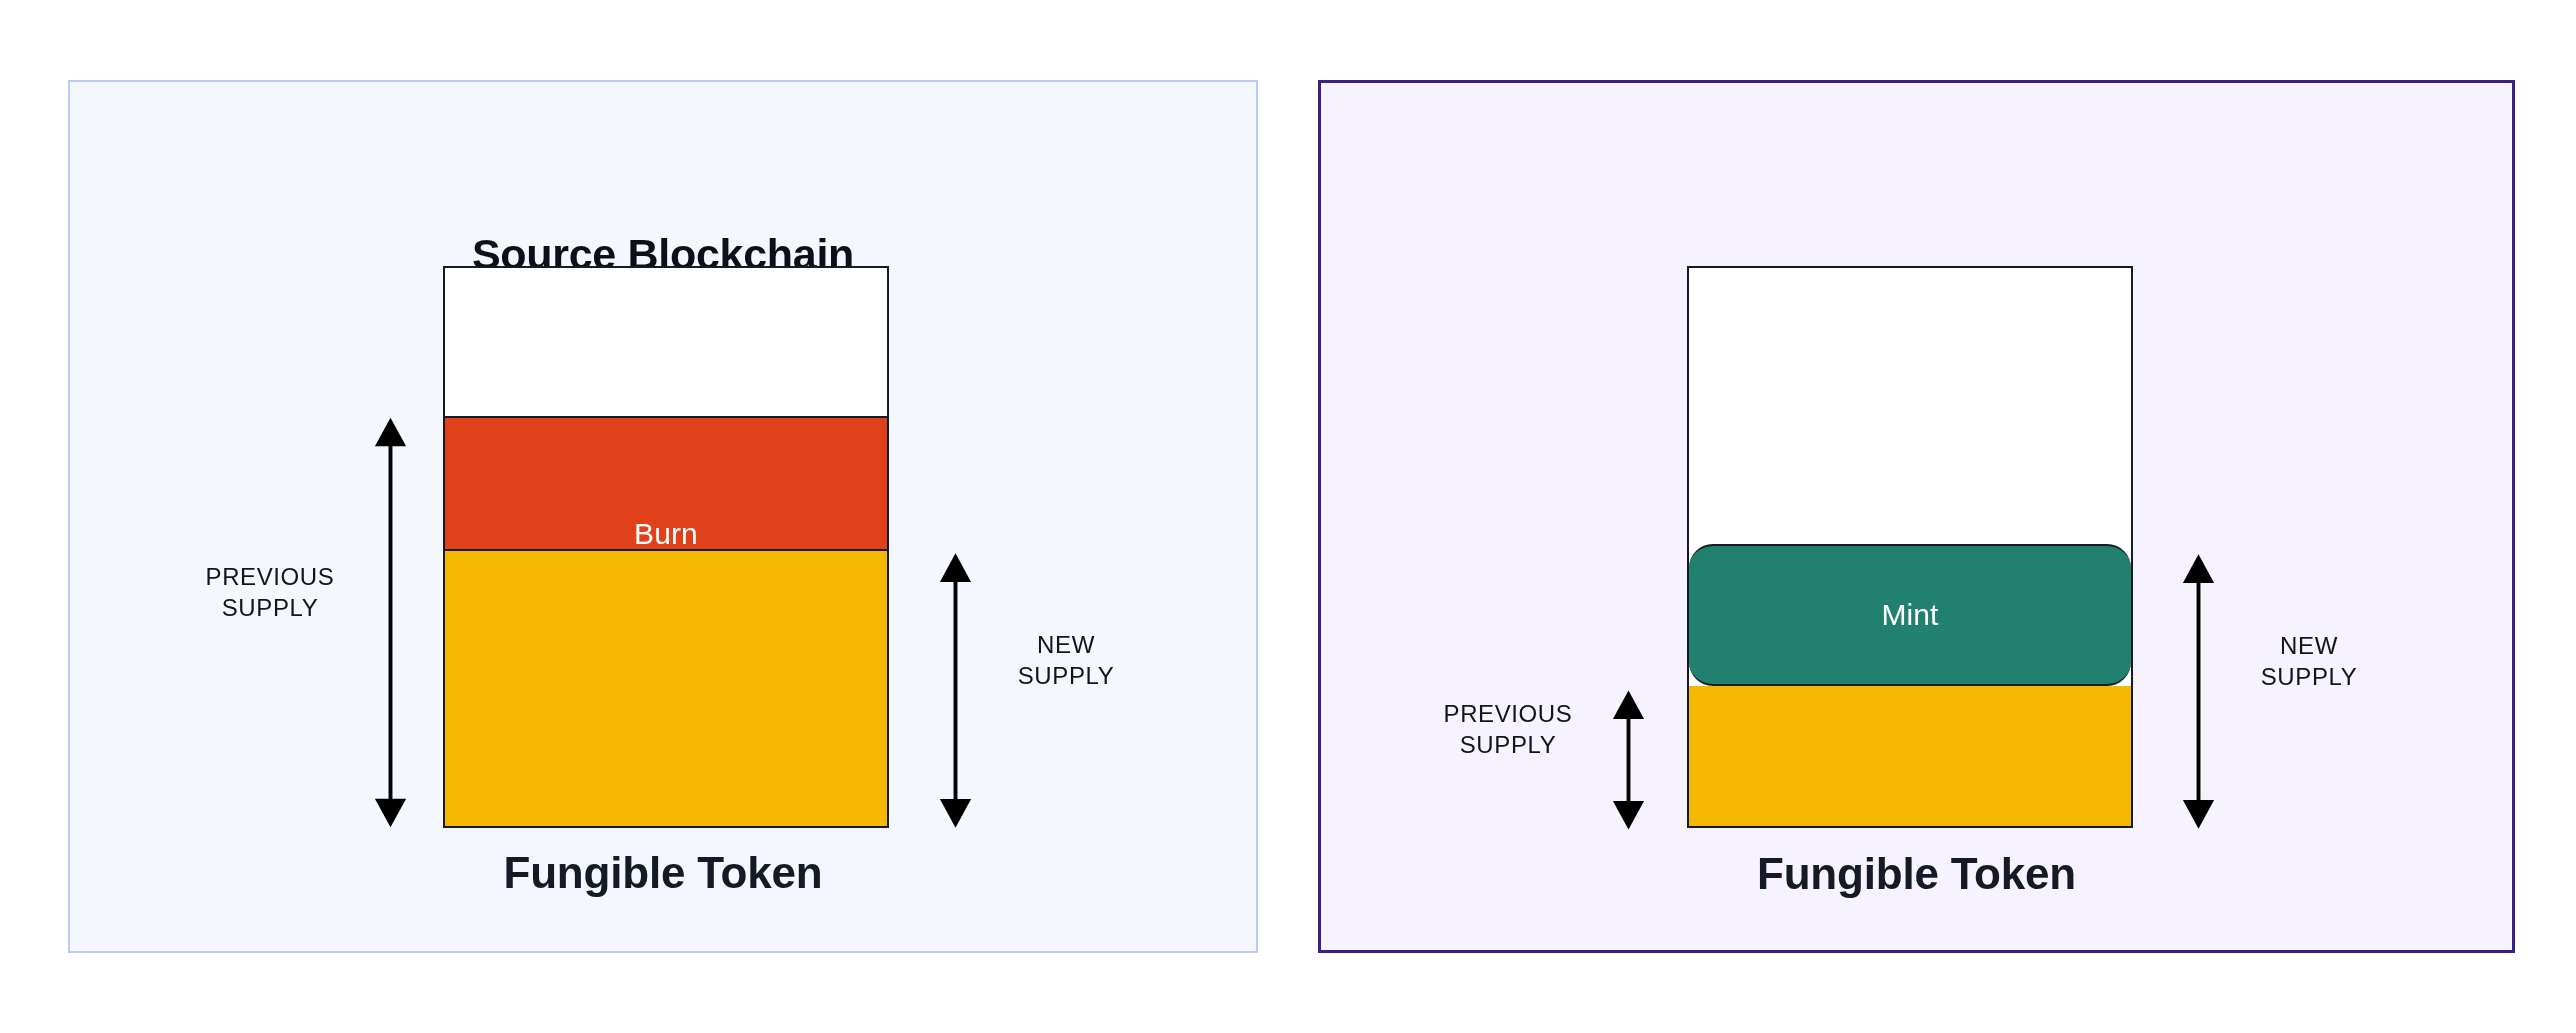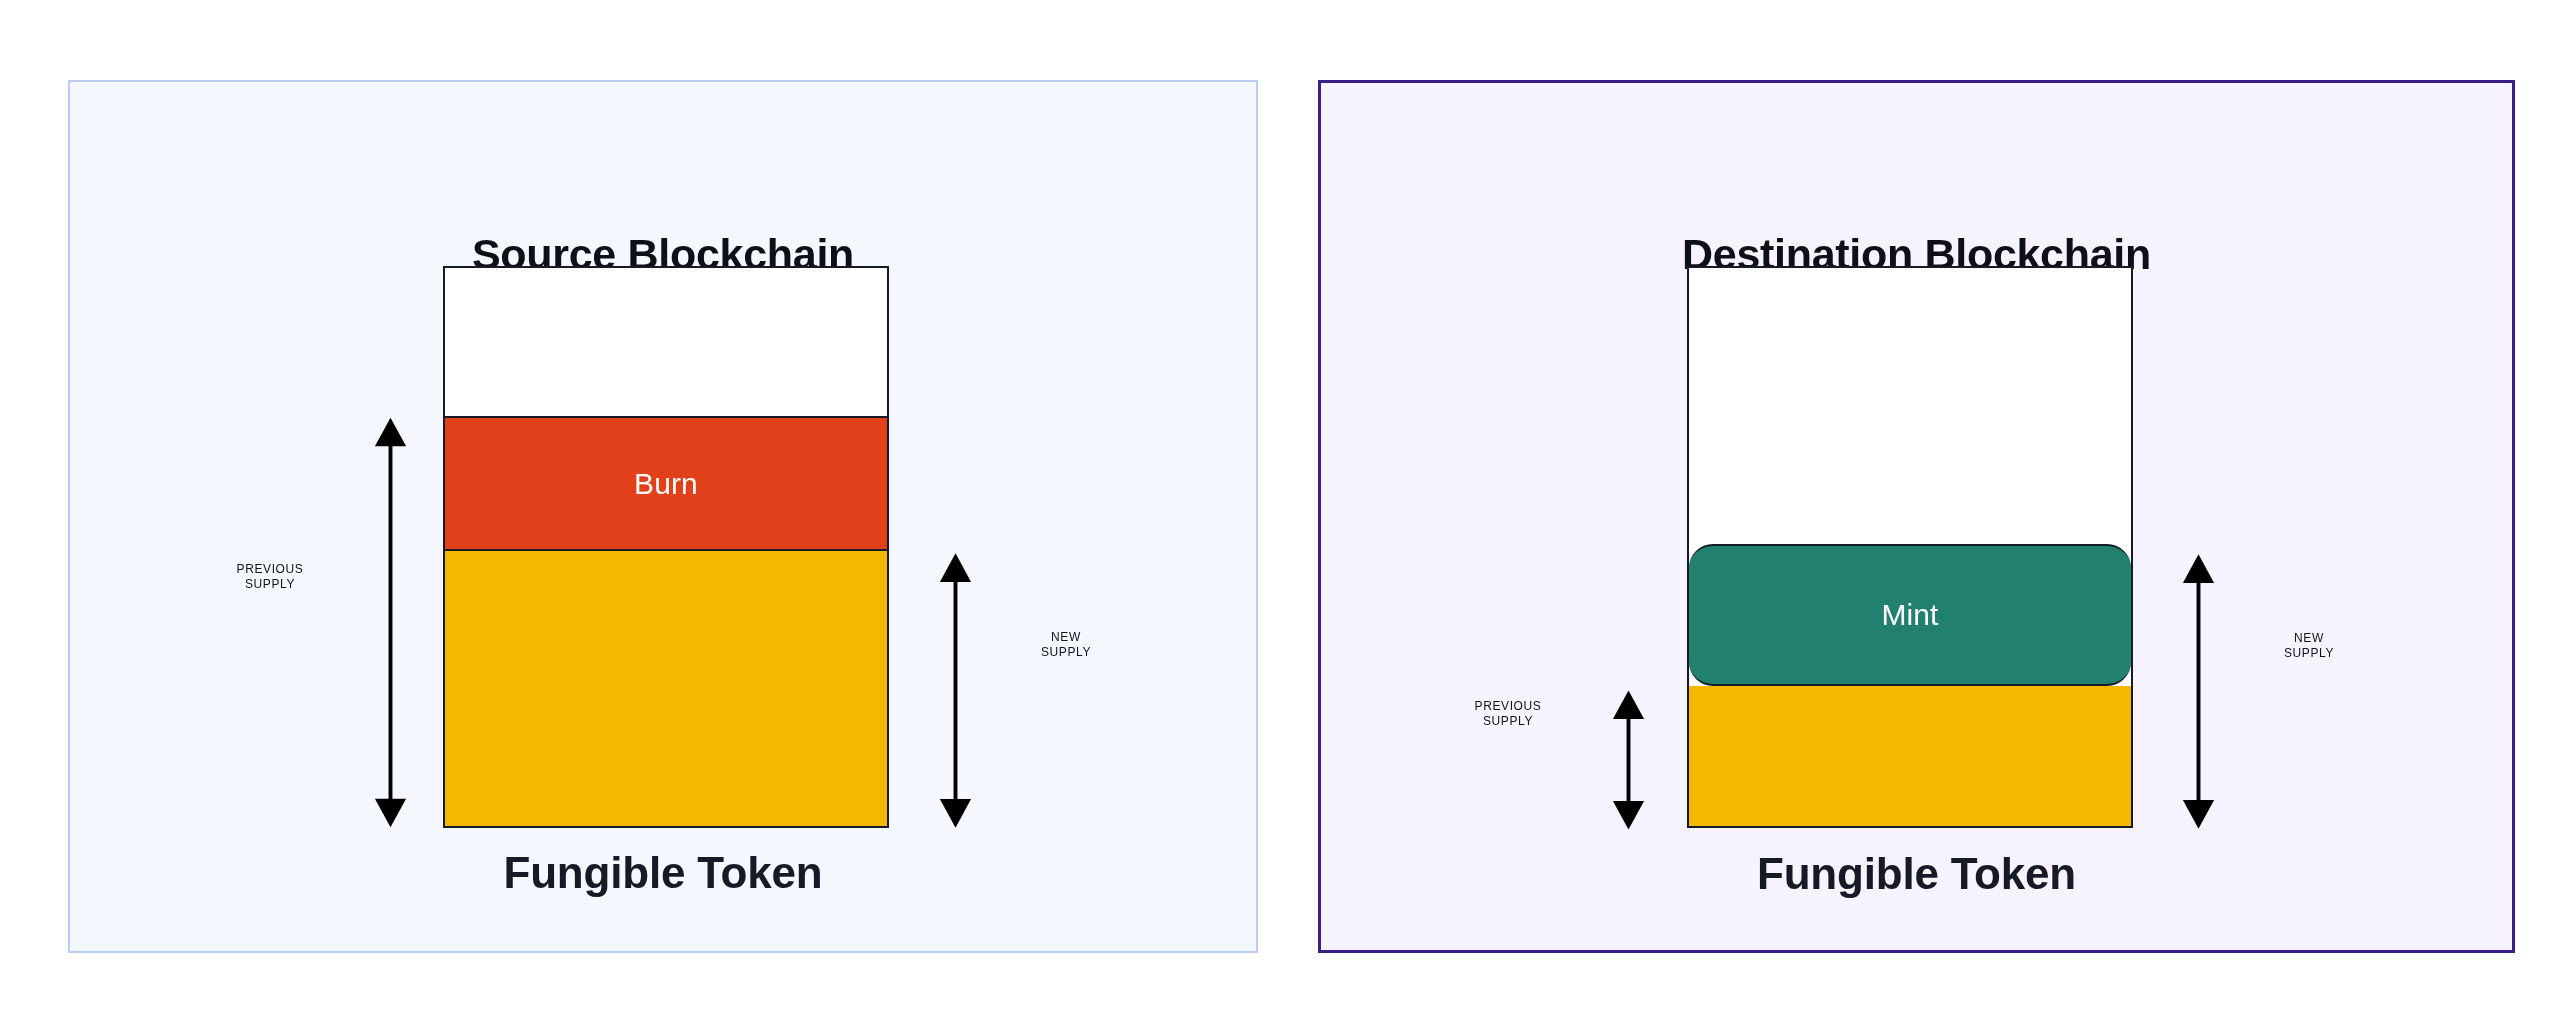--- a/index.html
+++ b/index.html
@@ -99,20 +99,21 @@
     user-select: none;
   }
   .bar-segment--headroom {
     background: transparent;
   }
   .bar-segment--burn {
     background: #e0411a;
     border-top: 2.6px solid #141a26;
     border-bottom: 2.6px solid #141a26;
     height: 135px;
+    align-items: flex-end;
   }
   .bar-segment--mint {
     background: #22806e;
     border-top: 2.6px solid #141a26;
     border-bottom: 2.6px solid #141a26;
     height: 142px;
     border-radius: 24px;
   }
   .bar-segment--existing-source {
     background: #f5b800;
@@ -143,21 +144,21 @@
     position: absolute;
   }
   .measure__arrow {
     position: absolute;
     left: 0;
     top: 0;
     display: block;
   }
   .measure__label {
     position: absolute;
-    font-size: 12px;
+    font-size: 24px;
     font-weight: 400;
     letter-spacing: 0.6px;
     color: #111418;
     line-height: 1.28;
     text-align: center;
     white-space: pre-line;
   }
 
   
   .measure--src-prev { left: 301px; top: 335px; width: 39px; height: 411px; }
@@ -234,21 +235,20 @@
       <div class="bar-segment bar-segment--existing-source">
         <span class="bar-segment__label"></span>
       </div>
     </div>
 
     <div class="bar-caption">Fungible Token</div>
   </section>
 
   <section class="panel panel--destination">
 
-    <h2 class="panel-title">Destination Blockchain</h2>
 
     <div class="measure measure--dst-prev">
       <svg class="measure__arrow" width="39" height="140" viewBox="0 0 60 214" aria-hidden="true">
         <line x1="30" y1="34" x2="30" y2="180" stroke="#000000" stroke-width="6"></line>
         <polygon points="30,0 54,44 6,44" fill="#000000"></polygon>
         <polygon points="30,214 54,170 6,170" fill="#000000"></polygon>
       </svg>
       <span class="measure__label">PREVIOUS
 SUPPLY</span>
     </div>

